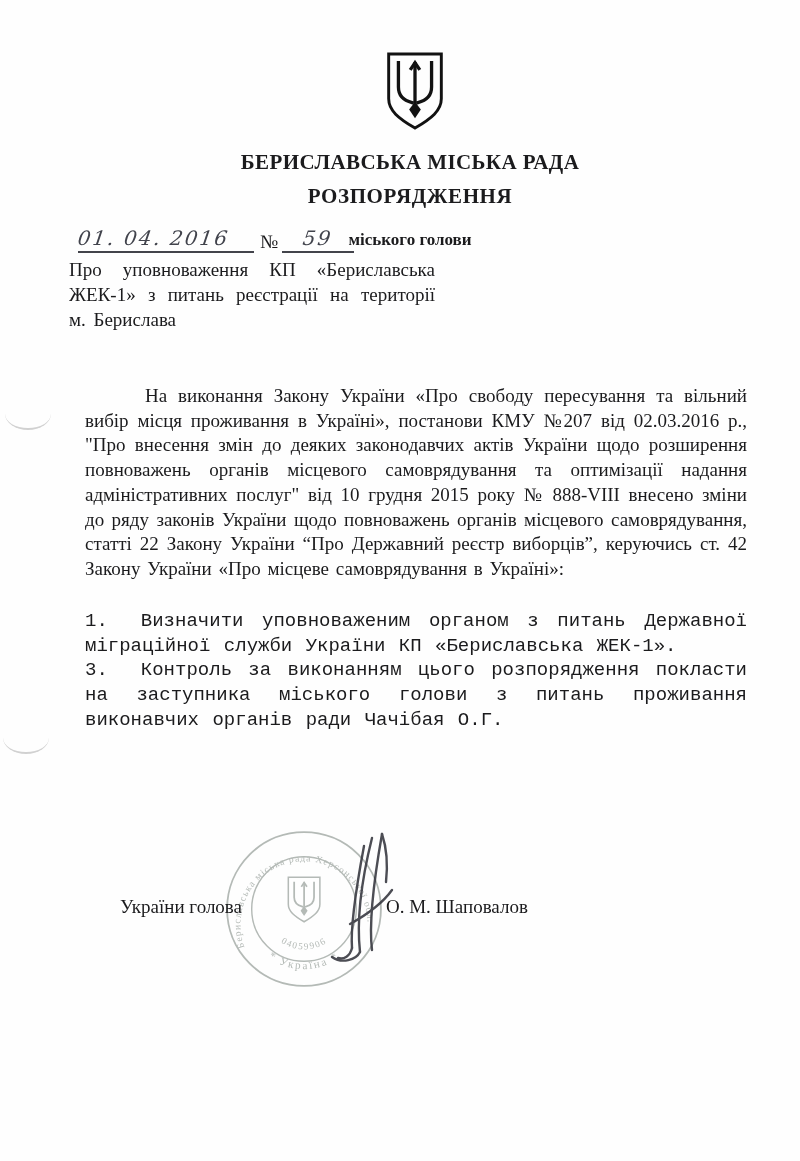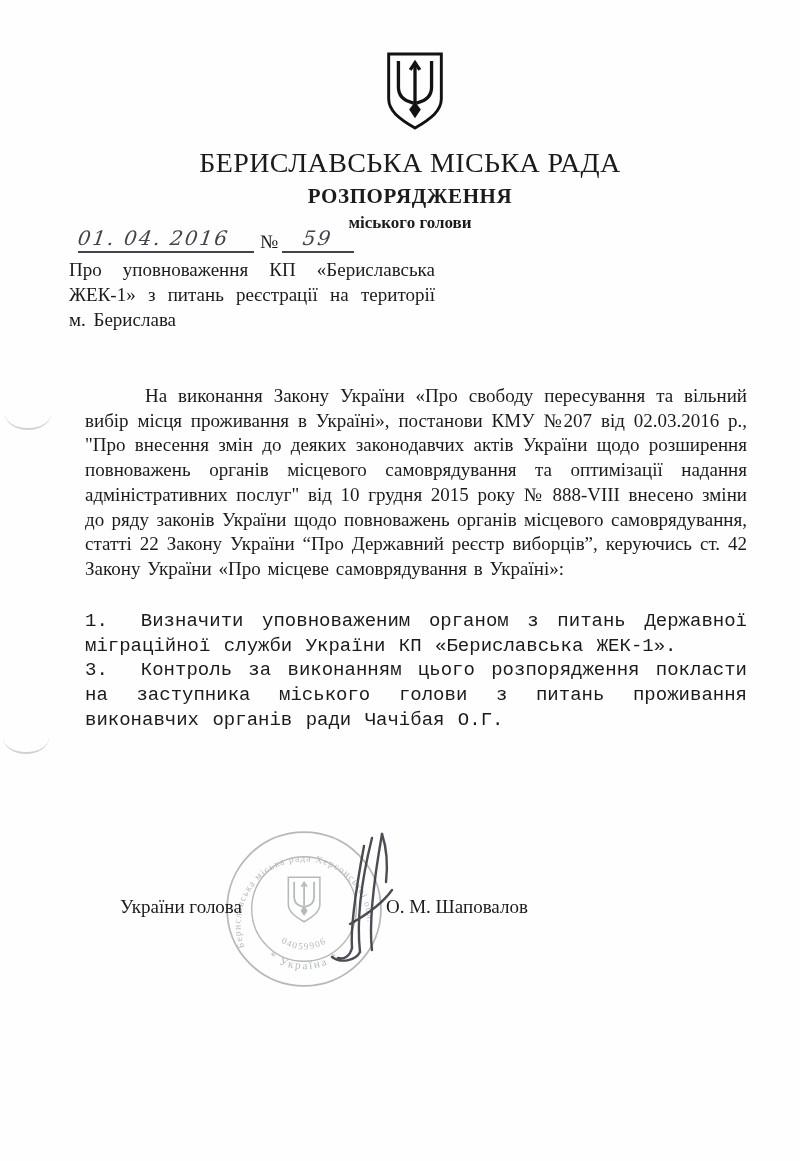--- a/index.html
+++ b/index.html
@@ -9,23 +9,23 @@
     width:800px;height:1161px;
     margin:0 auto;
     background:#fefefe;
     overflow:hidden;
     font-family:"Liberation Serif","DejaVu Serif",serif;
     color:#1b1b1d;
   }
   
   .coat{position:absolute;left:384px;top:52px;width:62px;height:78px;}
   .hdr{position:absolute;left:60px;top:150px;width:700px;text-align:center;}
-  .hdr .org{font-size:28px;font-weight:normal;letter-spacing:.4px;line-height:25px;}
+  .hdr .org{font-size:21px;font-weight:bold;letter-spacing:.4px;line-height:25px;}
   .hdr .doctype{font-size:21px;font-weight:bold;letter-spacing:.6px;line-height:25px;margin-top:9px;}
-  .hdr .subtype{font-size:17px;font-weight:bold;line-height:22px;margin-top:3px;}
+  .hdr .subtype{font-size:17px;font-weight:bold;line-height:22px;margin-top:20px;}
   
   .hw{
     font-family:"DejaVu Serif",serif;
     font-style:italic;
     color:#41434c;
     font-size:20px;
     letter-spacing:2px;
     transform:skewX(-8deg);
     display:inline-block;
   }

